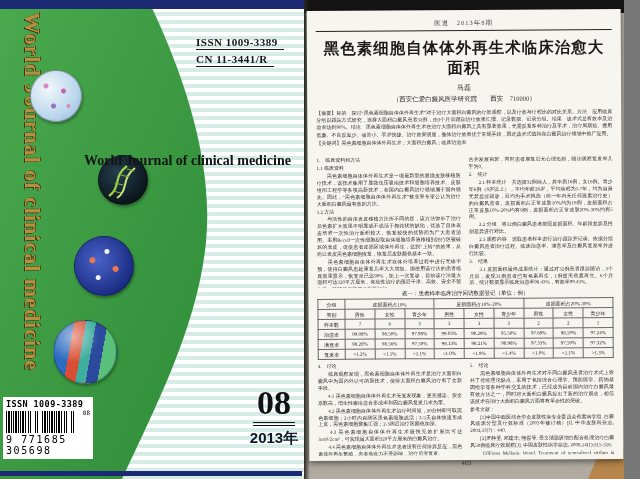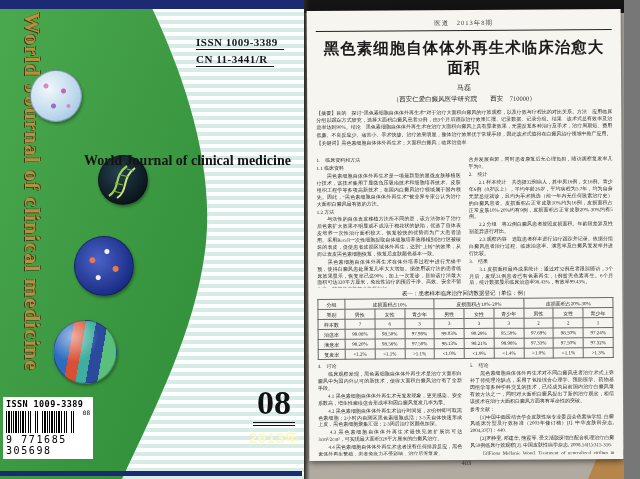--- a/index.html
+++ b/index.html
@@ -58,21 +58,21 @@
     letter-spacing:.4px;color:#000;}
   .bc-row{position:relative;margin-top:2px;}
   .bars{width:70px;height:22px;
     background:repeating-linear-gradient(90deg,#000 0 1px,#fff 1px 2px,#000 2px 3.6px,#fff 3.6px 5px,#000 5px 5.6px,#fff 5.6px 7.2px);}
   .bc-issue{position:absolute;right:0;top:-2px;font-size:6px;font-family:"DejaVu Sans Mono",monospace;color:#000;}
   .bc-num{font-family:"DejaVu Sans Mono",monospace;font-size:10px;letter-spacing:1.6px;margin-top:1px;color:#000;}
 
   .issue-box{position:absolute;left:242px;top:386px;width:64px;text-align:center;}
   .issue-no{display:inline-block;font-family:"Liberation Serif",serif;font-weight:700;font-size:34px;
     line-height:1;color:#111;border-bottom:4px double #111;padding:0 4px 2px;}
-  .issue-year{font-family:Liberation Mono, monospace;font-weight:700;font-size:15px;color:#fef9c3;margin-top:3px;}
+  .issue-year{font-family:Liberation Sans, sans-serif;font-weight:700;font-size:15px;color:#0f172a;margin-top:3px;}
 
   
   .scanside{position:absolute;left:304px;top:0;width:320px;height:479px;background:#b0aaa1;overflow:hidden;}
   .black-top{position:absolute;left:0;top:0;width:320px;height:13px;background:#141414;}
   .edge-shadow{position:absolute;left:0;top:0;width:6px;height:479px;
     background:linear-gradient(90deg,#2a2722,rgba(42,39,34,0));}
   .tan-corner{position:absolute;right:0;bottom:0;width:36px;height:30px;background:#b5854b;
     clip-path:polygon(35% 0,100% 0,100% 100%,0 100%);}
 
   .article-page{position:absolute;left:4px;top:10px;width:314px;height:450px;background:#f7f5ef;

